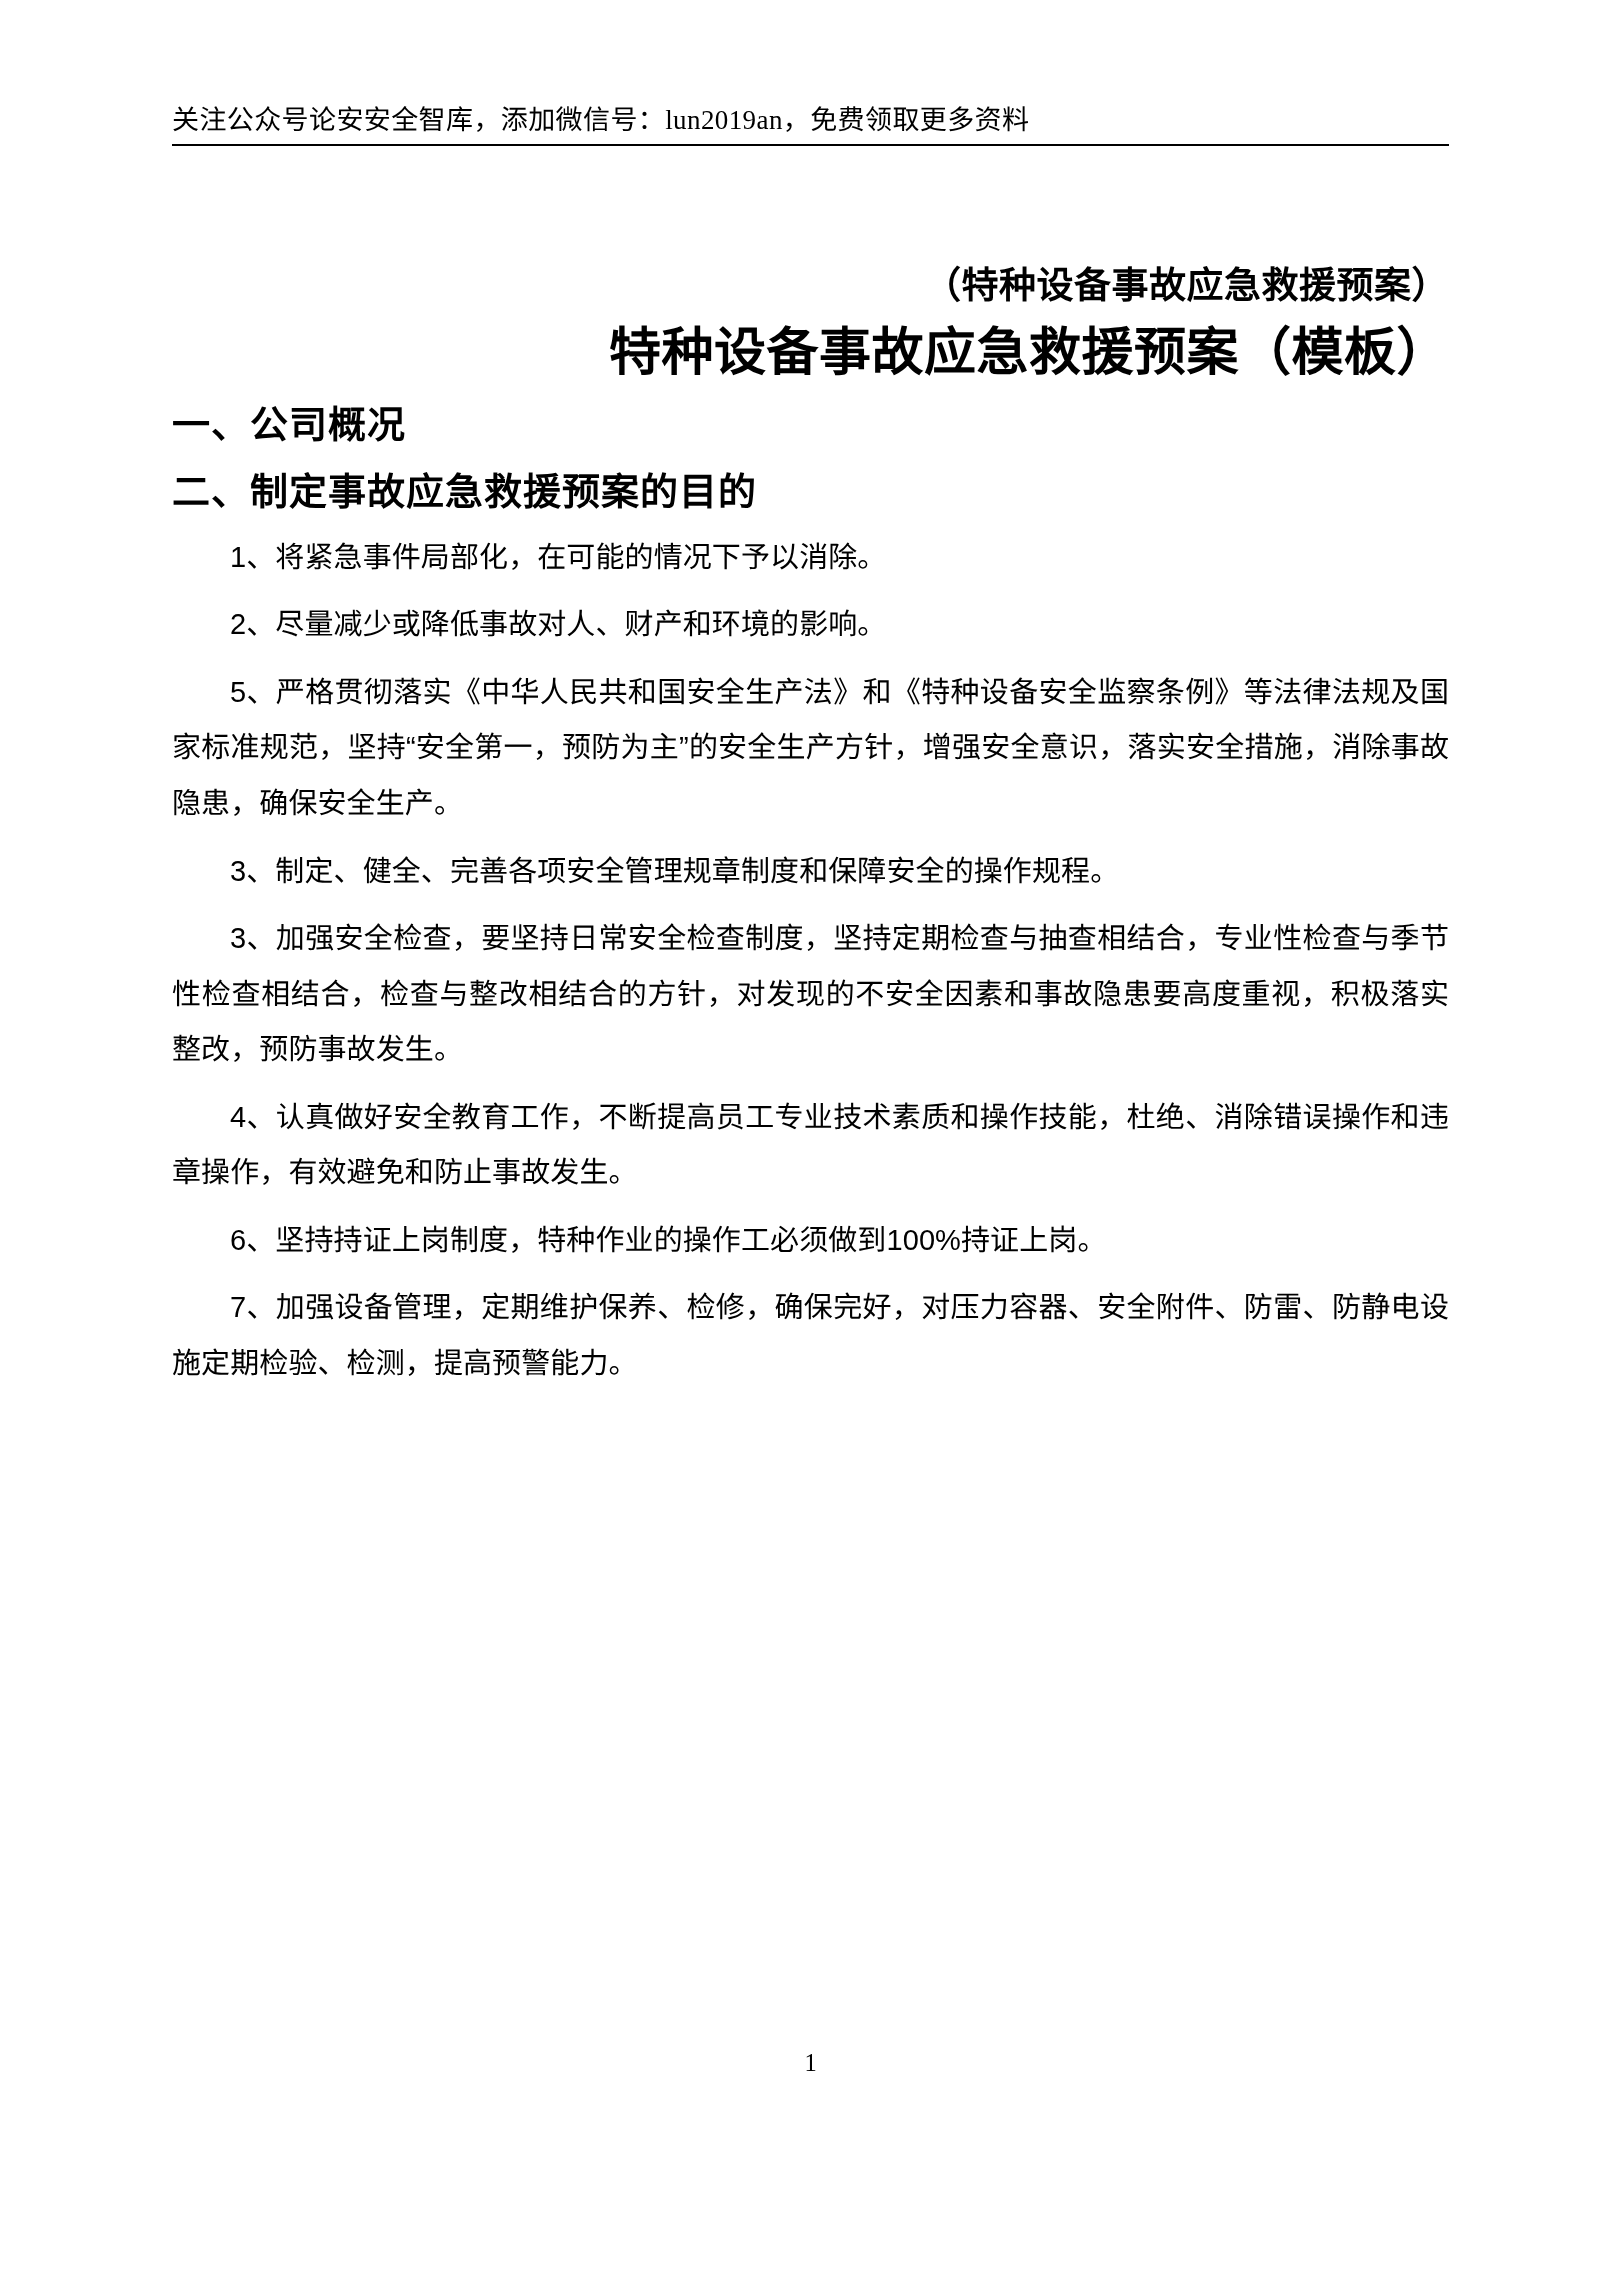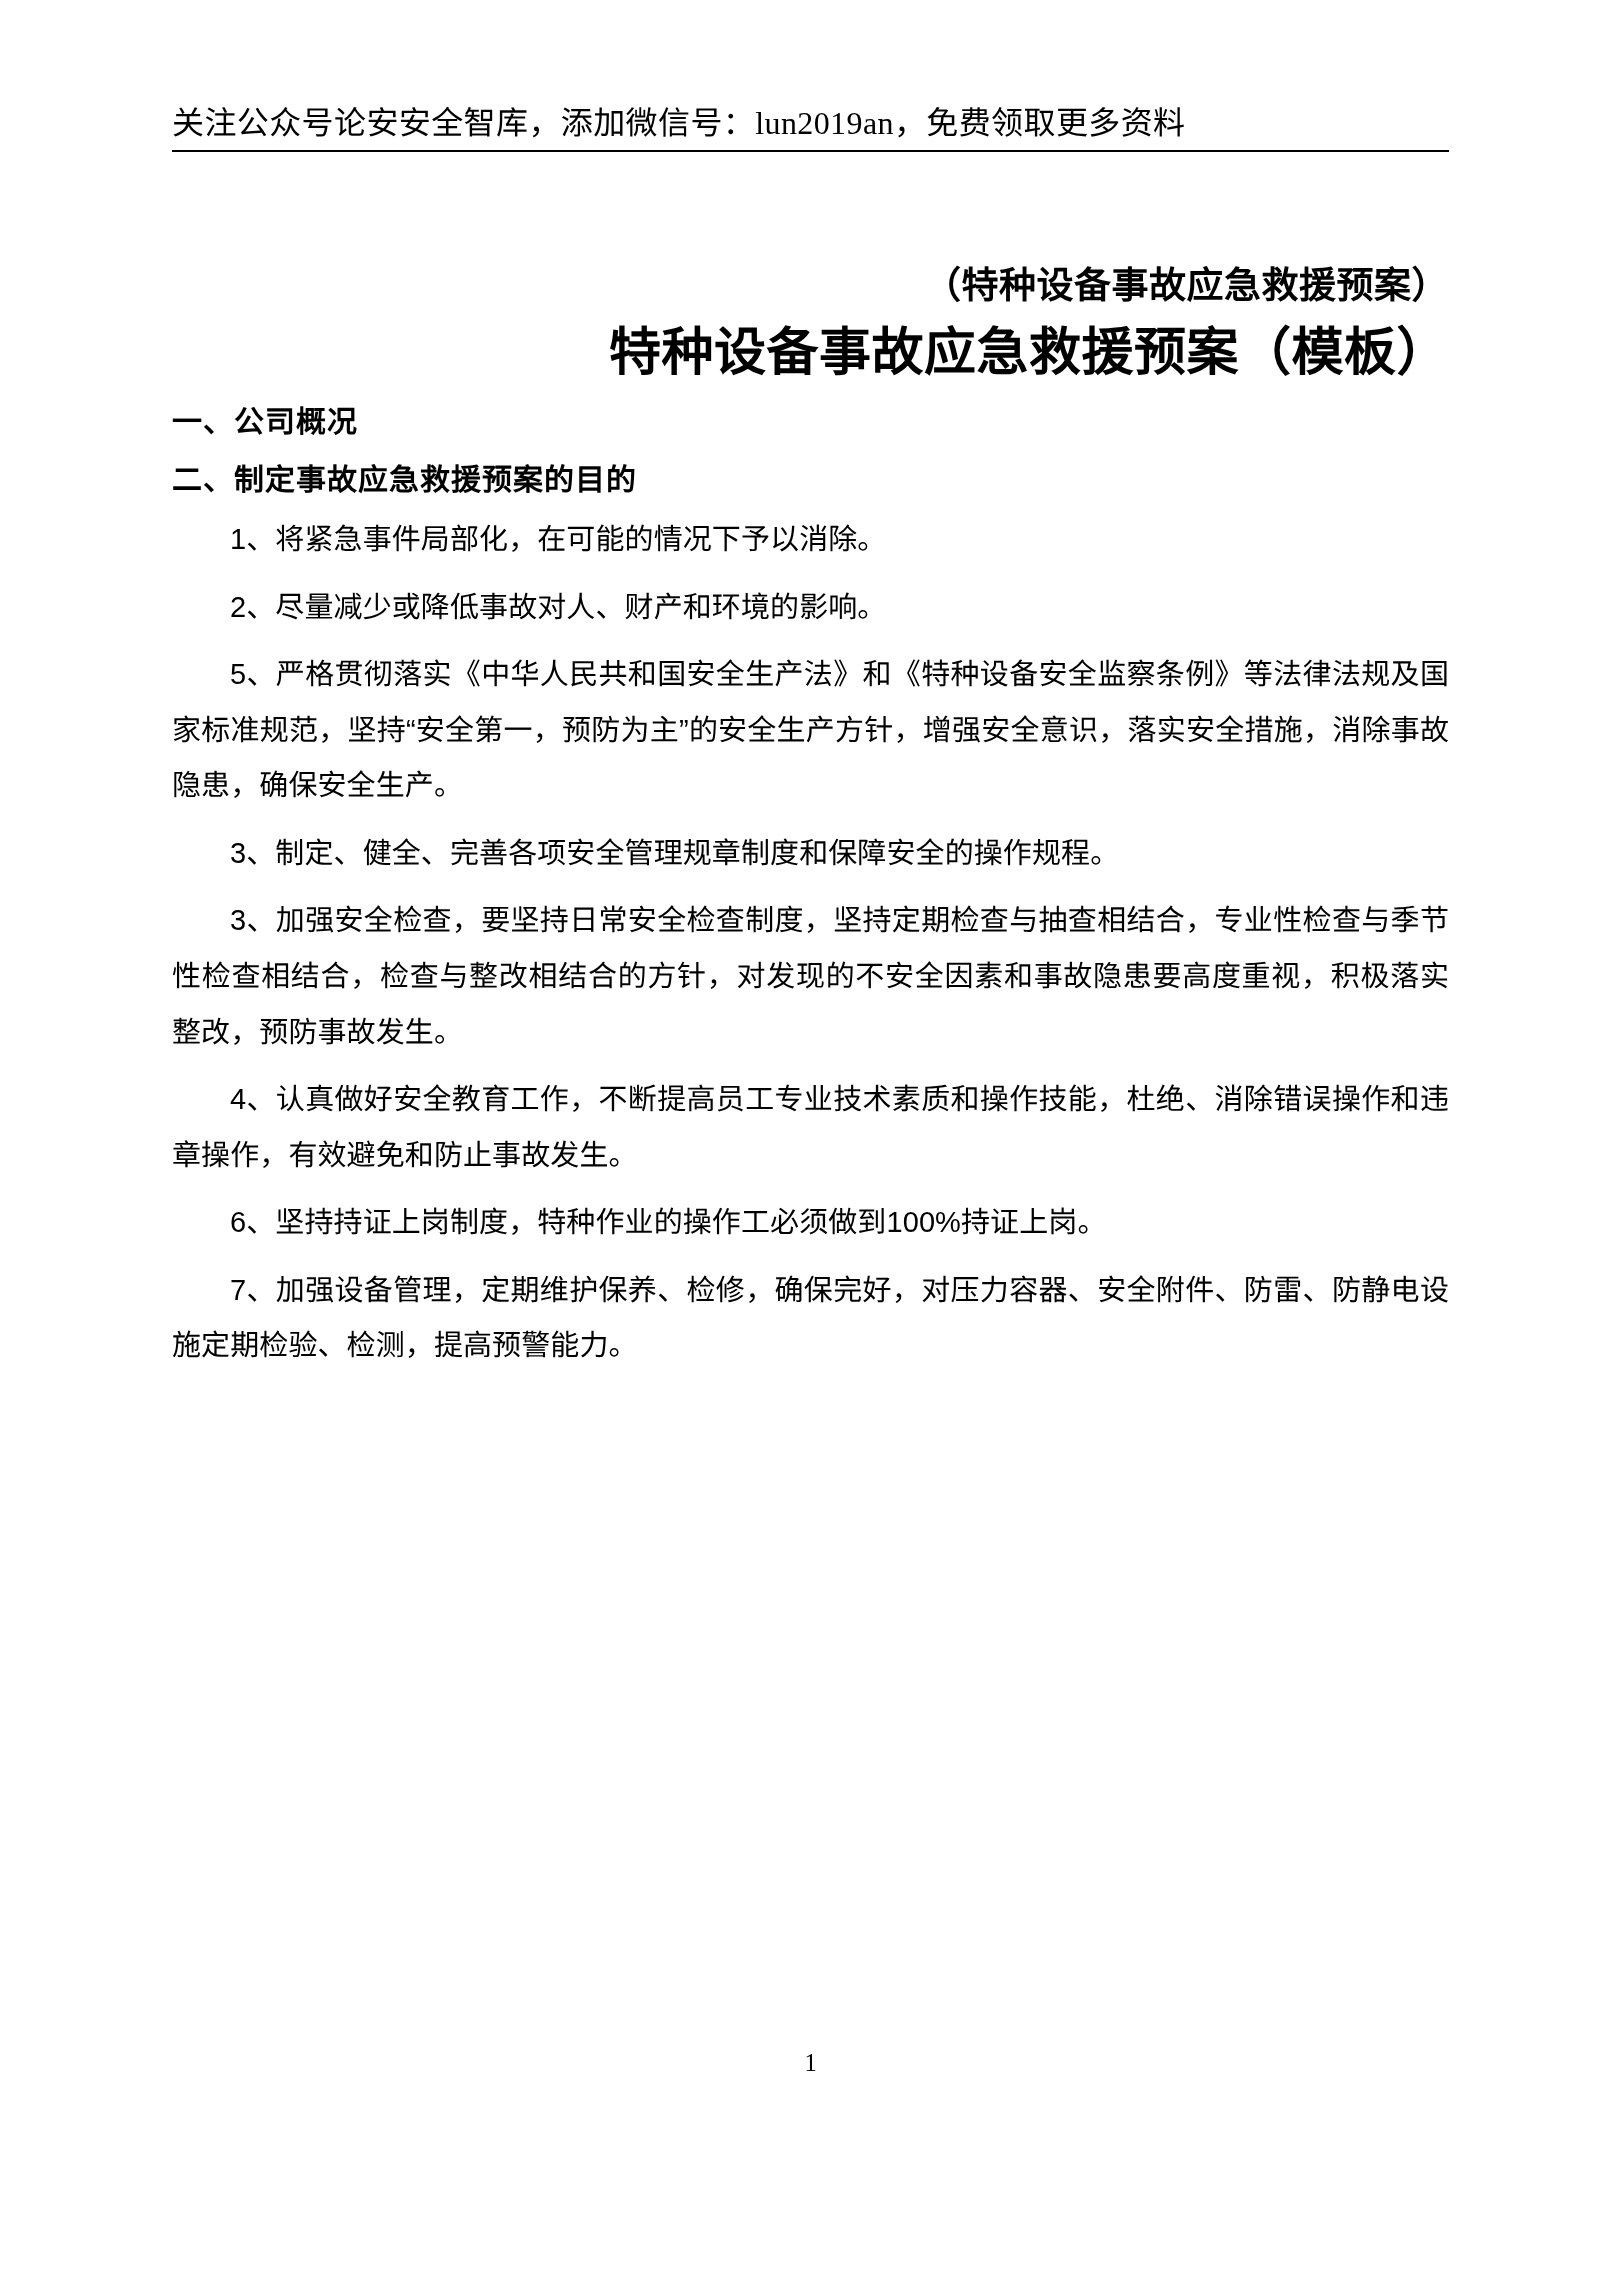--- a/index.html
+++ b/index.html
@@ -27,21 +27,21 @@
   .page-header {
     position: absolute;
     left: 172px;
     right: 172px;
     top: 106px;
     border-bottom: 2.9px solid #000000;
     padding-bottom: 8.8px;
   }
   .page-header-text {
     font-family: "Liberation Serif", "DejaVu Serif", serif;
-    font-size: 32px;
+    font-size: 27px;
     line-height: 1.1;
     letter-spacing: 0.4px;
     color: #000000;
     white-space: nowrap;
   }
 
   
   .doc-body {
     position: absolute;
     left: 172px;
@@ -58,21 +58,21 @@
     margin: 0 0 13.7px 0;
     font-family: "Liberation Sans", "DejaVu Sans", sans-serif;
   }
   .doc-title.main {
     font-size: 52px;
     margin: 21.6px 0 27.4px 0;
   }
 
   .section-heading {
     font-weight: bold;
-    font-size: 30px;
+    font-size: 38px;
     line-height: 1.1;
     letter-spacing: 1px;
     margin: 25.5px 0 15.7px 0;
   }
 
   .para {
     font-size: 29px;
     line-height: 1.92;
     text-align: justify;
     text-justify: inter-ideograph;

